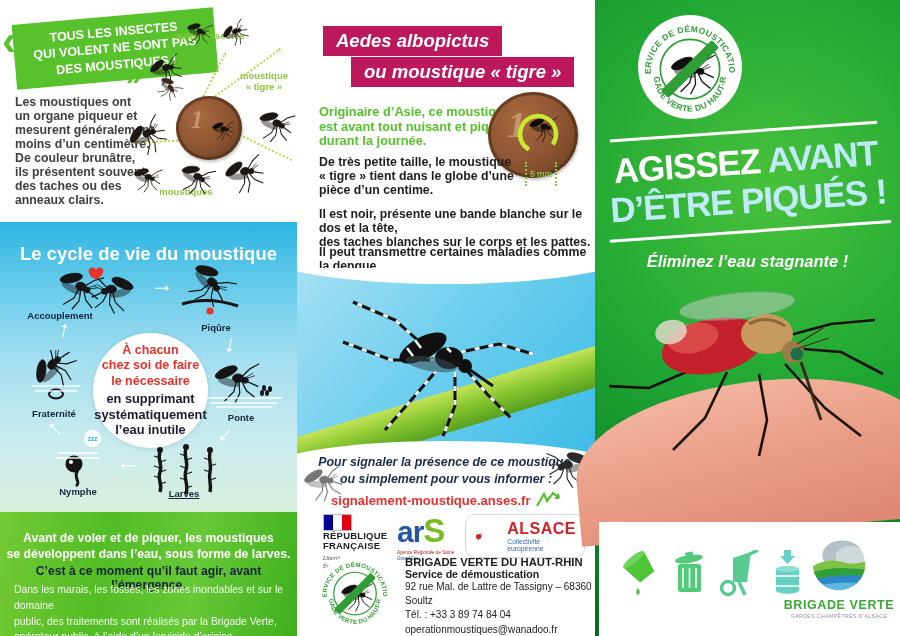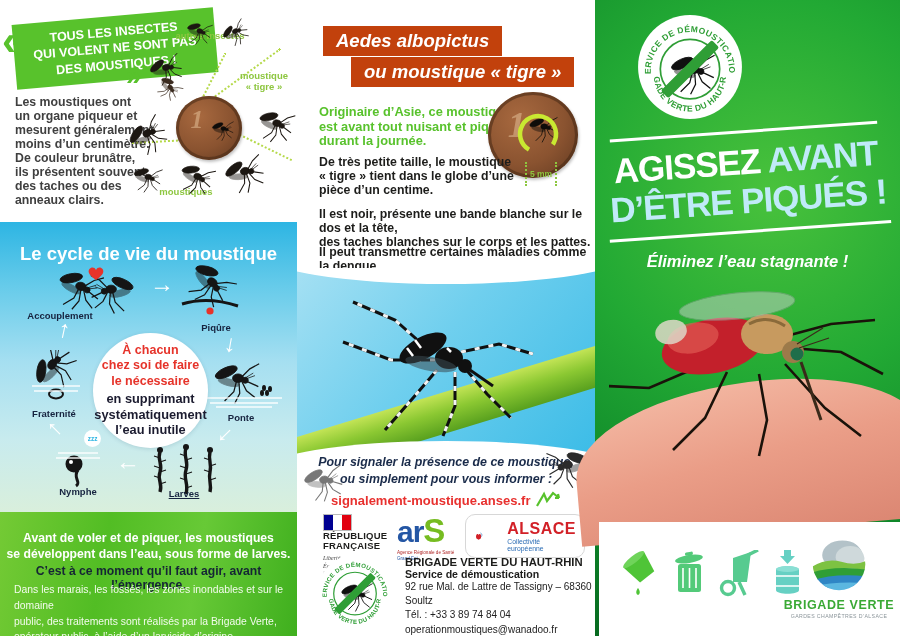--- a/index.html
+++ b/index.html
@@ -37,21 +37,21 @@
   .lp-green{position:absolute;left:0;top:512px;width:297px;height:124px;
     background:linear-gradient(100deg,#74ca35 0%,#52bd24 35%,#67c936 65%,#3faf1e 100%);}
   .lpg-lead{position:absolute;left:0;top:7px;width:100%;text-align:center;color:#fff;
     font-weight:bold;font-size:12.2px;line-height:1.28;}
   .lpg-dark{position:absolute;left:0;top:40px;width:100%;text-align:center;color:#152535;
     font-weight:bold;font-size:12.2px;}
   .lpg-para{position:absolute;left:14px;top:60px;width:272px;color:#f2fbec;
     font-size:10.4px;line-height:1.5;}
   
   .mp{position:absolute;left:297px;top:0;width:298px;height:636px;background:#fff;}
-  .mp-h{position:absolute;background:#c2410c;color:#fff;font-weight:bold;font-style:italic;
+  .mp-h{position:absolute;background:#be185d;color:#fff;font-weight:bold;font-style:italic;
     font-size:18.5px;padding:4px 13px;}
   .mp-lead{position:absolute;left:22px;top:92px;color:#58c22c;font-weight:bold;
     font-size:12.8px;line-height:14.8px;}
   .mp-p{position:absolute;color:#1d1d1b;font-weight:600;font-size:12.3px;line-height:13.8px;}
   .measure{position:absolute;border-left:2px dotted #8dc63f;}
   .mm{position:absolute;color:#8dc63f;font-weight:bold;font-size:8.5px;}
   .mp-photo{position:absolute;left:0;top:268px;width:298px;height:187px;overflow:hidden;
     background:linear-gradient(130deg,#a5e0f3 0%,#6fcfee 45%,#3cbce7 100%);}
   .mp-photo::before{content:"";position:absolute;left:-12%;top:-46px;width:124%;height:62px;
     background:#fff;border-radius:50%;}

